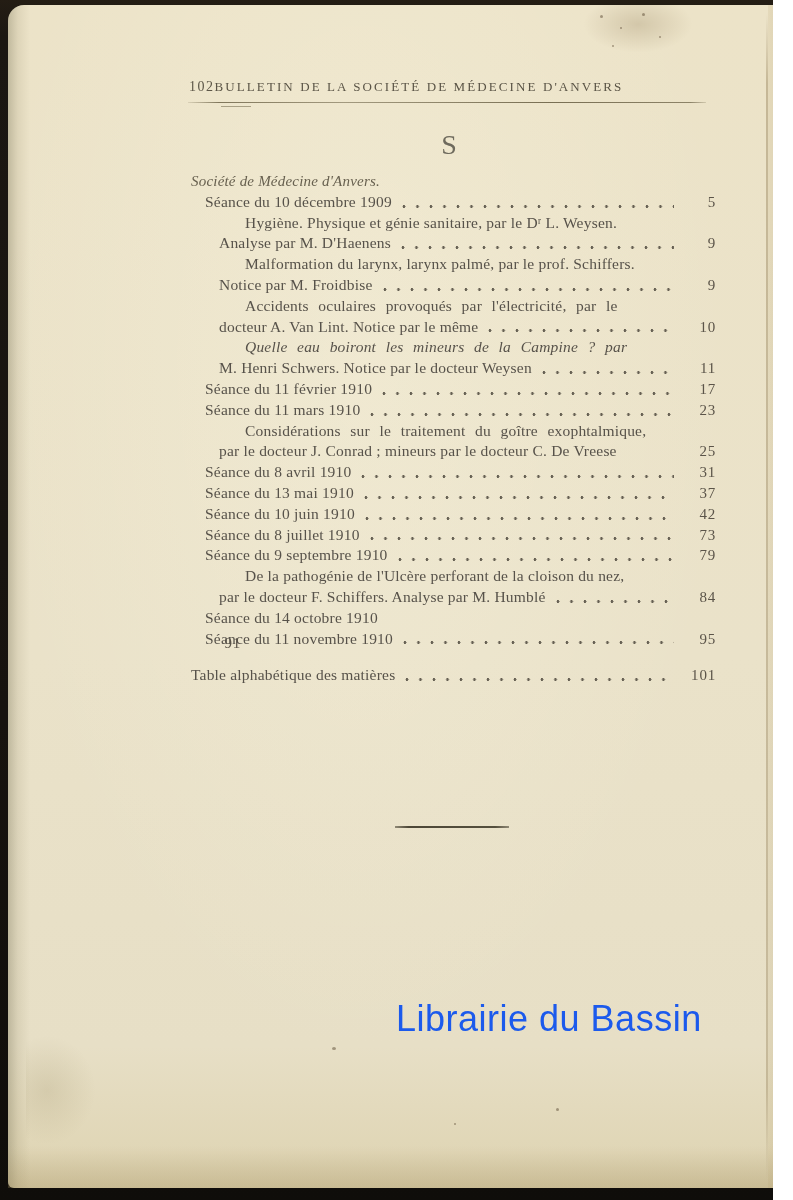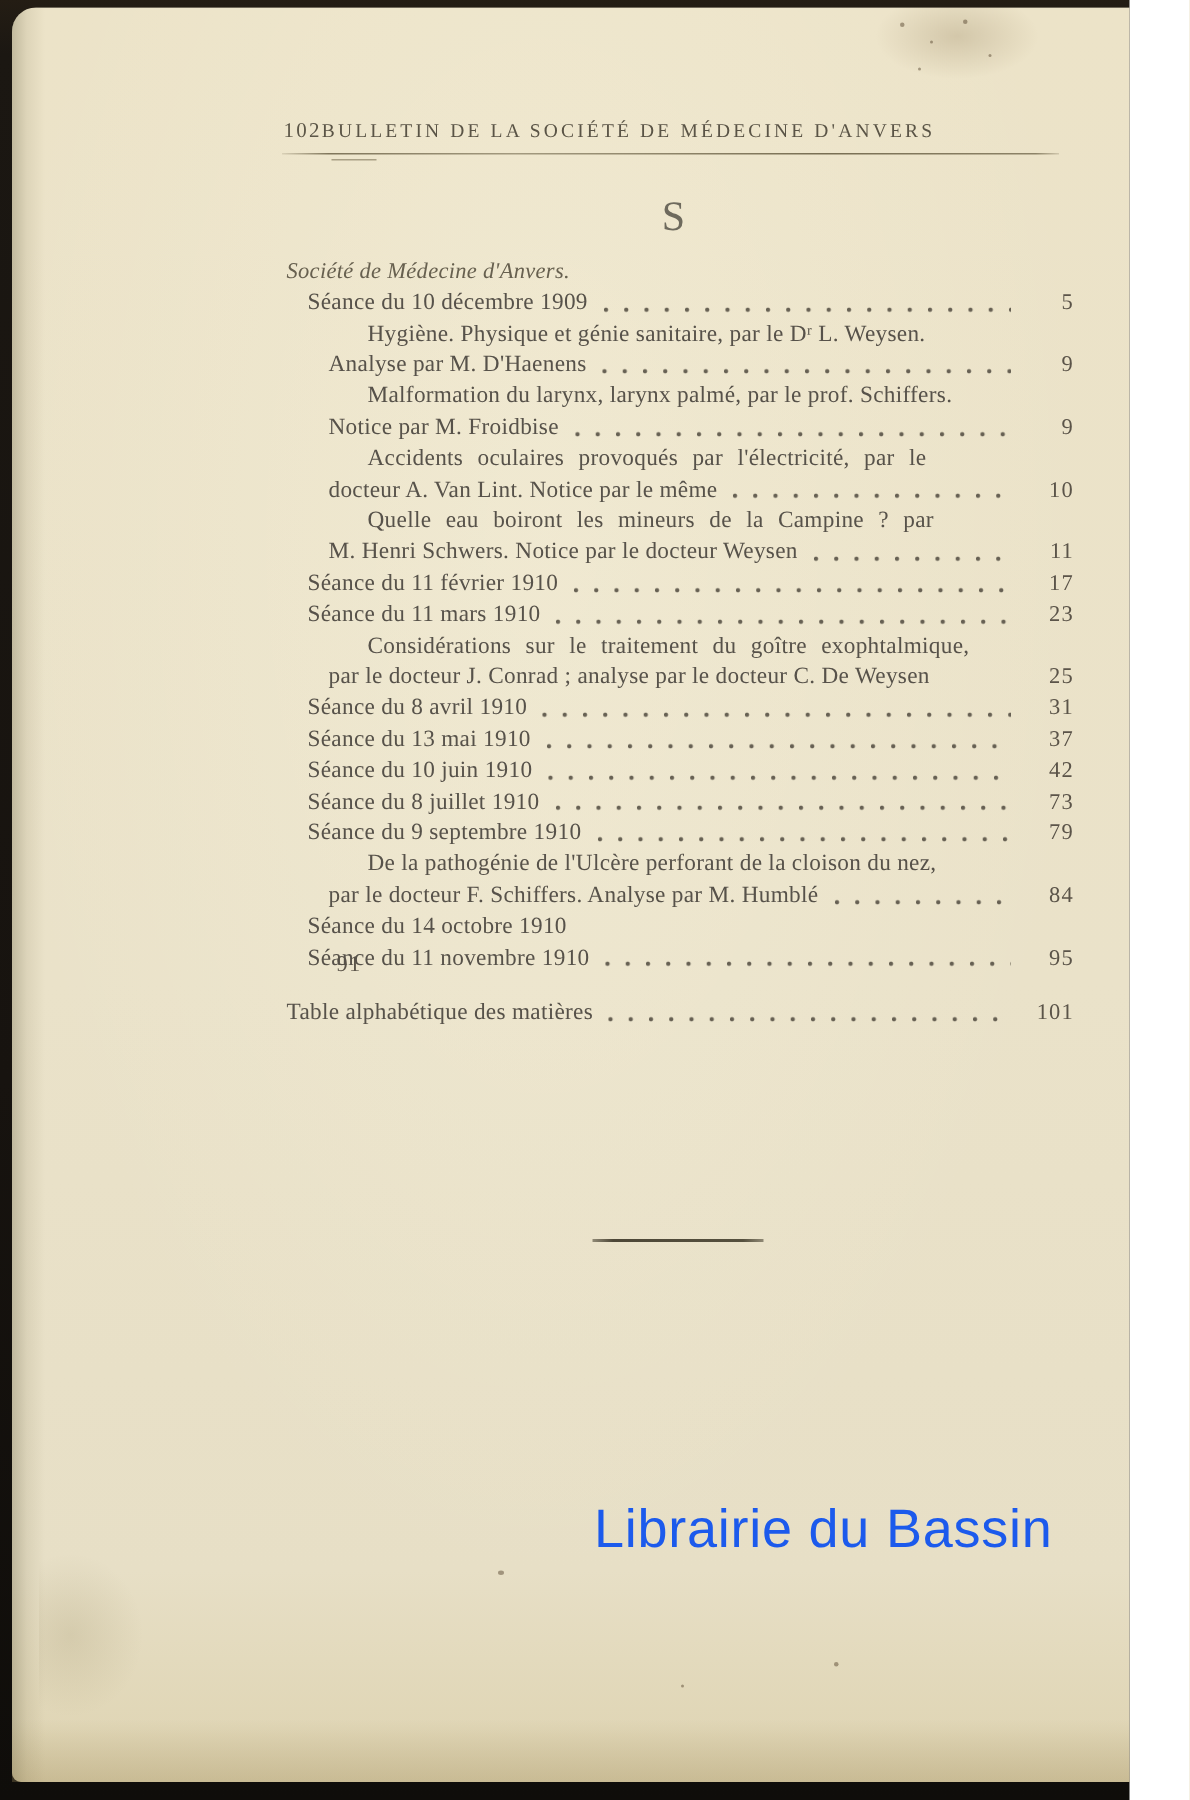--- a/index.html
+++ b/index.html
@@ -2,20 +2,21 @@
 <html><head>
 <meta charset="utf-8">
 <style>
   html,body{margin:0;padding:0;}
   .canvas{
     position:relative;
     width:753px;height:1200px;
     background:linear-gradient(180deg,#241d14 0%,#1b1712 3%,#17130f 60%,#0f0d0a 100%);
     overflow:hidden;
     font-family:"Liberation Serif","DejaVu Serif",serif;
+    padding-left:20px;
   }
   
   .sheet{
     position:absolute;left:8px;top:5px;width:785px;height:1183px;
     background:
       radial-gradient(ellipse at 45% 30%, rgba(255,252,235,.25) 0%, rgba(255,252,235,0) 60%),
       linear-gradient(180deg,#ece3c8 0%,#eae2c9 55%,#e7dfc6 88%,#e0d6b6 97%,#d8cdab 100%),
       #eae2c9;
     border-radius:16px 3px 2px 6px;
   }
@@ -126,21 +127,21 @@
           <span class="pagenum">9</span>
         </div>
         <div class="toc-row" style="padding-left: 56px;">
           <span class="toc-text wide">Accidents oculaires provoqués par l'électricité, par le</span>
         </div>
         <div class="toc-row" style="padding-left: 30px;">
           <span class="toc-text">docteur A. Van Lint. Notice par le même</span>
           <span class="leader"></span>
           <span class="pagenum">10</span>
         </div>
-        <div class="toc-row" style="padding-left: 56px;">
+        <div class="toc-row" style="padding-left: 56px; font-style: italic;">
           <span class="toc-text wide">Quelle eau boiront les mineurs de la Campine ? par</span>
         </div>
         <div class="toc-row" style="padding-left: 30px;">
           <span class="toc-text">M. Henri Schwers. Notice par le docteur Weysen</span>
           <span class="leader"></span>
           <span class="pagenum">11</span>
         </div>
         <div class="toc-row" style="padding-left: 16px;">
           <span class="toc-text">Séance du 11 février 1910</span>
           <span class="leader"></span>
@@ -148,21 +149,21 @@
         </div>
         <div class="toc-row" style="padding-left: 16px;">
           <span class="toc-text">Séance du 11 mars 1910</span>
           <span class="leader"></span>
           <span class="pagenum">23</span>
         </div>
         <div class="toc-row" style="padding-left: 56px;">
           <span class="toc-text wide">Considérations sur le traitement du goître exophtalmique,</span>
         </div>
         <div class="toc-row" style="padding-left: 30px;">
-          <span class="toc-text">par le docteur J. Conrad ; analyse par le docteur C. De Weysen</span>
+          <span class="toc-text">par le docteur J. Conrad ; mineurs par le docteur C. De Vreese</span>
           <span class="spacer"></span>
           <span class="pagenum">25</span>
         </div>
         <div class="toc-row" style="padding-left: 16px;">
           <span class="toc-text">Séance du 8 avril 1910</span>
           <span class="leader"></span>
           <span class="pagenum">31</span>
         </div>
         <div class="toc-row" style="padding-left: 16px;">
           <span class="toc-text">Séance du 13 mai 1910</span>

